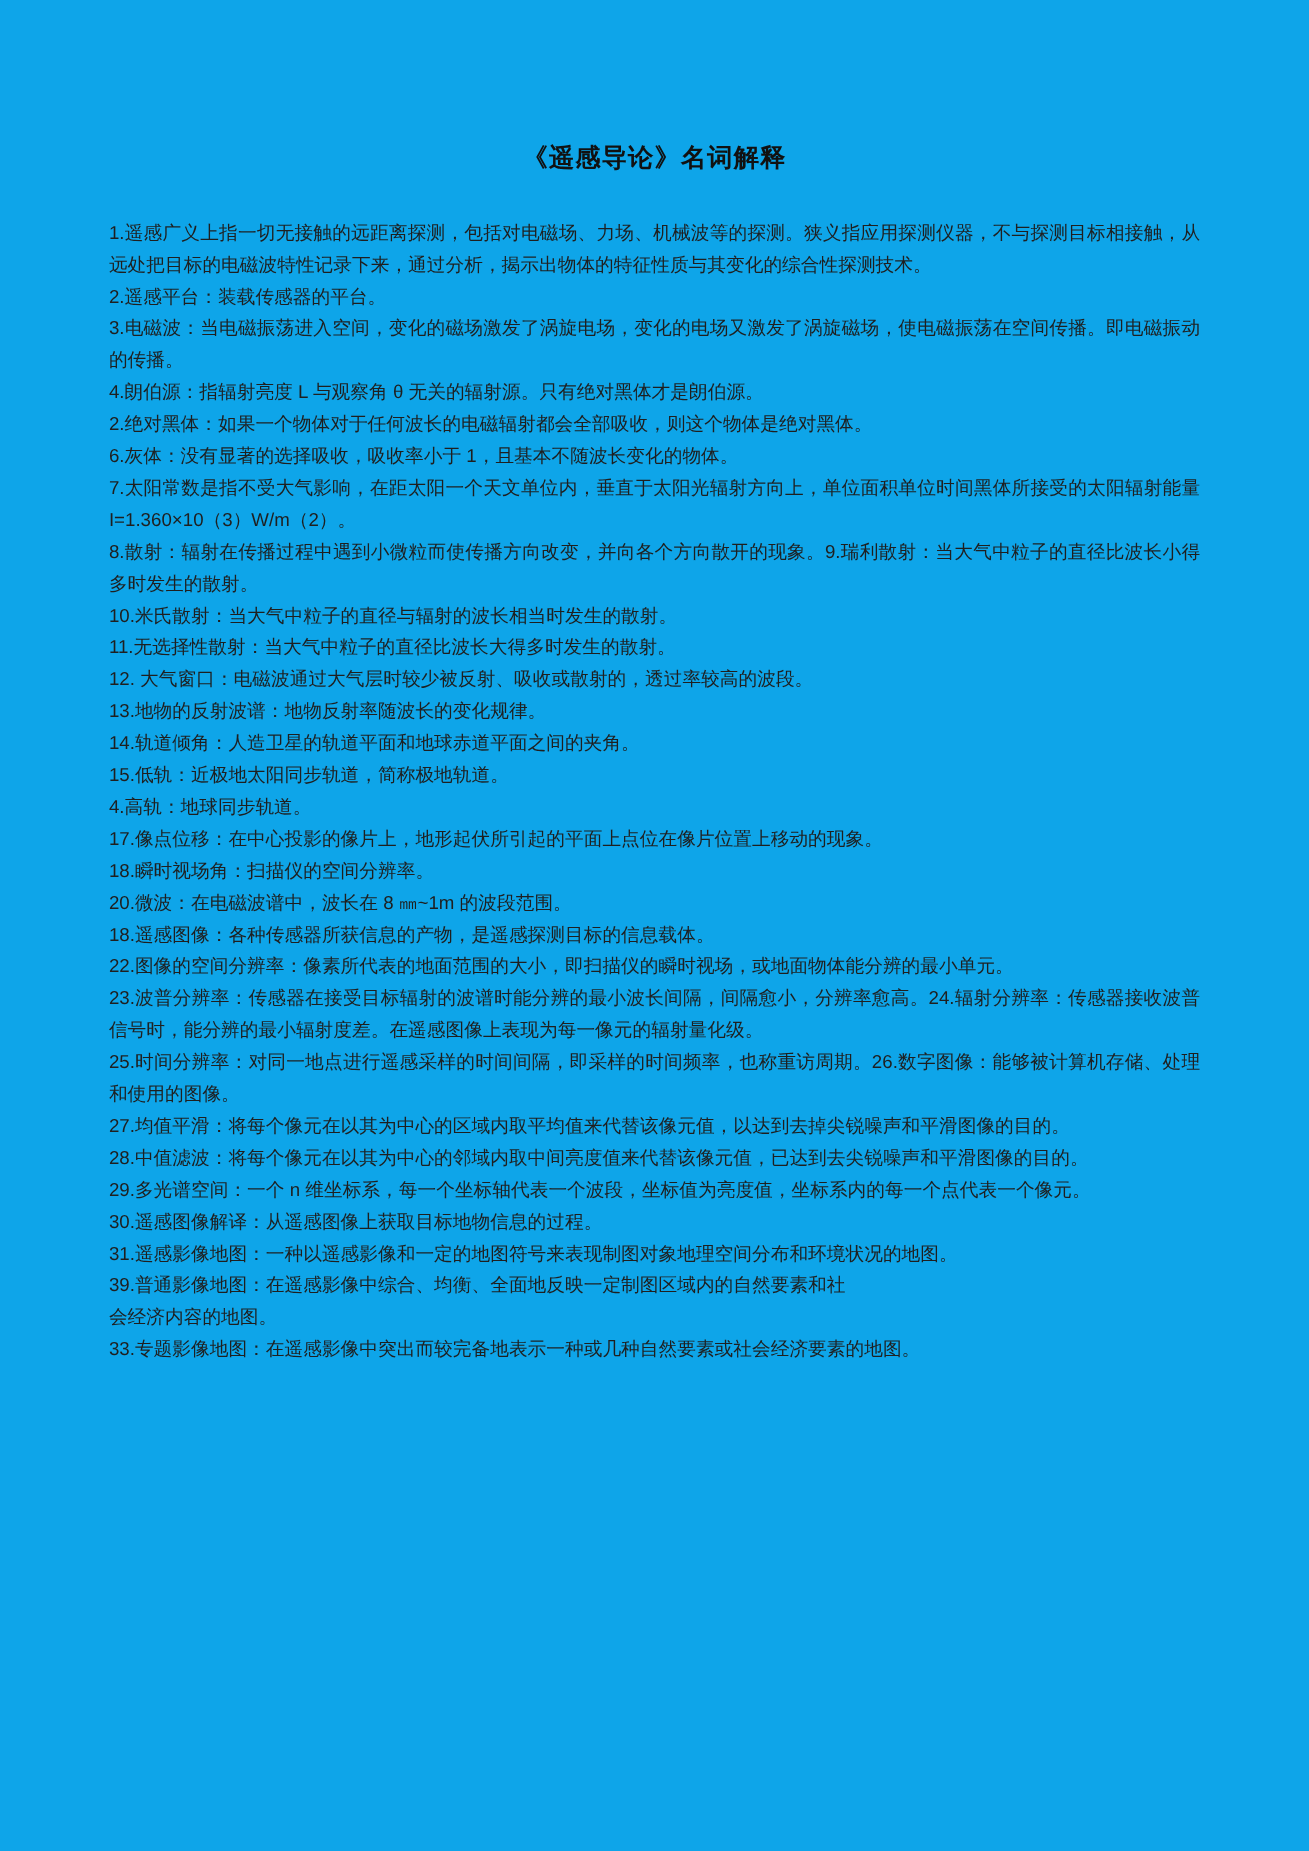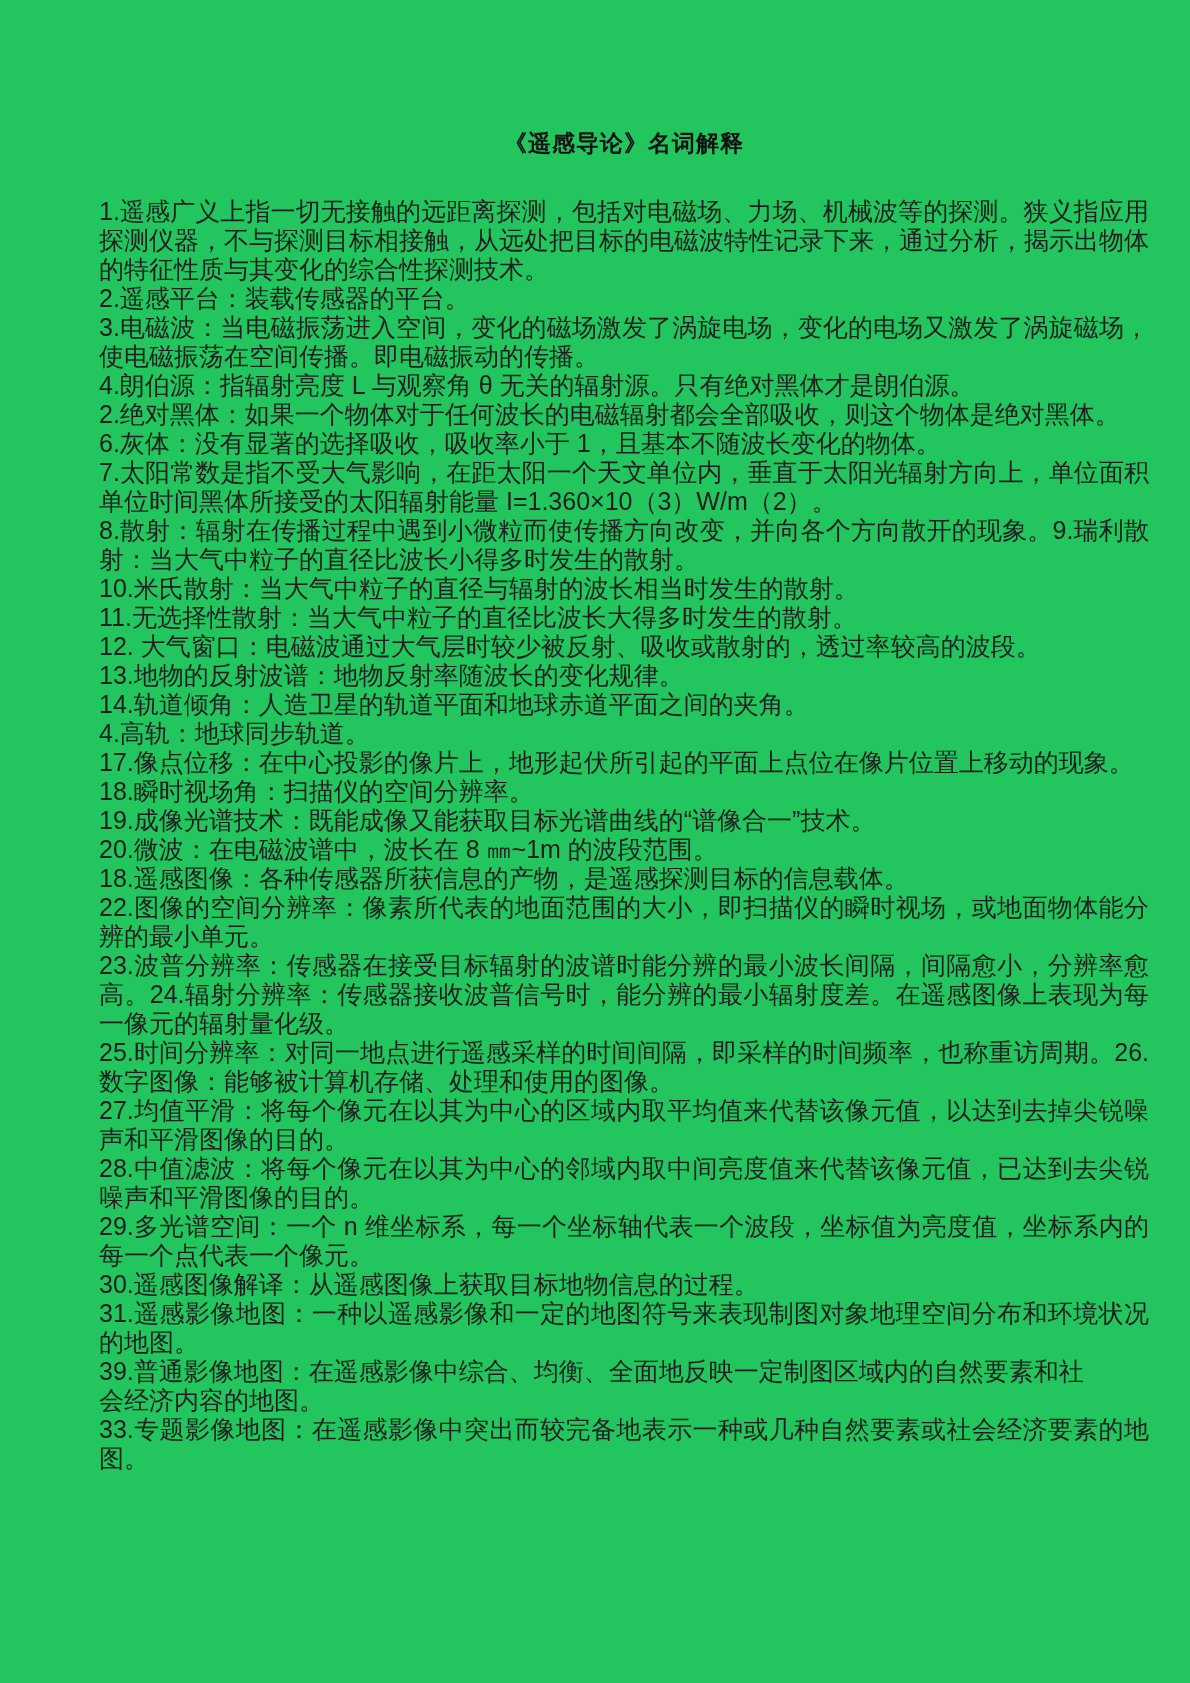--- a/index.html
+++ b/index.html
@@ -5,41 +5,41 @@
   html, body {
     margin: 0;
     padding: 0;
     background: #ffffff;
   }
   .page {
     position: relative;
     width: 1190px;
     height: 1683px;
     margin: 0 auto;
-    background: #22c55e;
+    background: #0ea5e9;
     box-sizing: border-box;
-    padding: 128px 41px 40px 99px;
+    padding: 128px 99px 40px 99px;
     font-family: "Liberation Sans", "DejaVu Sans", sans-serif;
     color: #1f1f1f;
     overflow: hidden;
   }
   .doc-title {
     margin: 0 0 38px 0;
     text-align: center;
     font-size: 23px;
     font-weight: bold;
     letter-spacing: 1px;
     color: #111111;
   }
   .doc-content {
     width: 100%;
   }
   .para {
     margin: 0;
-    font-size: 25px;
+    font-size: 17px;
     line-height: 29px;
     text-align: justify;
     text-justify: inter-ideograph;
     white-space: pre-wrap;
     word-break: break-all;
     color: #1f1f1f;
   }
 </style>
 </head>
 <body>
@@ -53,24 +53,24 @@
       <p class="para">4.朗伯源：指辐射亮度 L 与观察角 θ 无关的辐射源。只有绝对黑体才是朗伯源。</p>
       <p class="para">2.绝对黑体：如果一个物体对于任何波长的电磁辐射都会全部吸收，则这个物体是绝对黑体。</p>
       <p class="para">6.灰体：没有显著的选择吸收，吸收率小于 1，且基本不随波长变化的物体。</p>
       <p class="para">7.太阳常数是指不受大气影响，在距太阳一个天文单位内，垂直于太阳光辐射方向上，单位面积单位时间黑体所接受的太阳辐射能量 I=1.360×10（3）W/m（2）。</p>
       <p class="para">8.散射：辐射在传播过程中遇到小微粒而使传播方向改变，并向各个方向散开的现象。9.瑞利散射：当大气中粒子的直径比波长小得多时发生的散射。</p>
       <p class="para">10.米氏散射：当大气中粒子的直径与辐射的波长相当时发生的散射。</p>
       <p class="para">11.无选择性散射：当大气中粒子的直径比波长大得多时发生的散射。</p>
       <p class="para">12. 大气窗口：电磁波通过大气层时较少被反射、吸收或散射的，透过率较高的波段。</p>
       <p class="para">13.地物的反射波谱：地物反射率随波长的变化规律。</p>
       <p class="para">14.轨道倾角：人造卫星的轨道平面和地球赤道平面之间的夹角。</p>
+      <p class="para">15.低轨：近极地太阳同步轨道，简称极地轨道。</p>
       <p class="para">4.高轨：地球同步轨道。</p>
       <p class="para">17.像点位移：在中心投影的像片上，地形起伏所引起的平面上点位在像片位置上移动的现象。</p>
       <p class="para">18.瞬时视场角：扫描仪的空间分辨率。</p>
-      <p class="para">19.成像光谱技术：既能成像又能获取目标光谱曲线的“谱像合一”技术。</p>
       <p class="para">20.微波：在电磁波谱中，波长在 8 ㎜~1m 的波段范围。</p>
       <p class="para">18.遥感图像：各种传感器所获信息的产物，是遥感探测目标的信息载体。</p>
       <p class="para">22.图像的空间分辨率：像素所代表的地面范围的大小，即扫描仪的瞬时视场，或地面物体能分辨的最小单元。</p>
       <p class="para">23.波普分辨率：传感器在接受目标辐射的波谱时能分辨的最小波长间隔，间隔愈小，分辨率愈高。24.辐射分辨率：传感器接收波普信号时，能分辨的最小辐射度差。在遥感图像上表现为每一像元的辐射量化级。</p>
       <p class="para">25.时间分辨率：对同一地点进行遥感采样的时间间隔，即采样的时间频率，也称重访周期。26.数字图像：能够被计算机存储、处理和使用的图像。</p>
       <p class="para">27.均值平滑：将每个像元在以其为中心的区域内取平均值来代替该像元值，以达到去掉尖锐噪声和平滑图像的目的。</p>
       <p class="para">28.中值滤波：将每个像元在以其为中心的邻域内取中间亮度值来代替该像元值，已达到去尖锐噪声和平滑图像的目的。</p>
       <p class="para">29.多光谱空间：一个 n 维坐标系，每一个坐标轴代表一个波段，坐标值为亮度值，坐标系内的每一个点代表一个像元。</p>
       <p class="para">30.遥感图像解译：从遥感图像上获取目标地物信息的过程。</p>
       <p class="para">31.遥感影像地图：一种以遥感影像和一定的地图符号来表现制图对象地理空间分布和环境状况的地图。</p>

